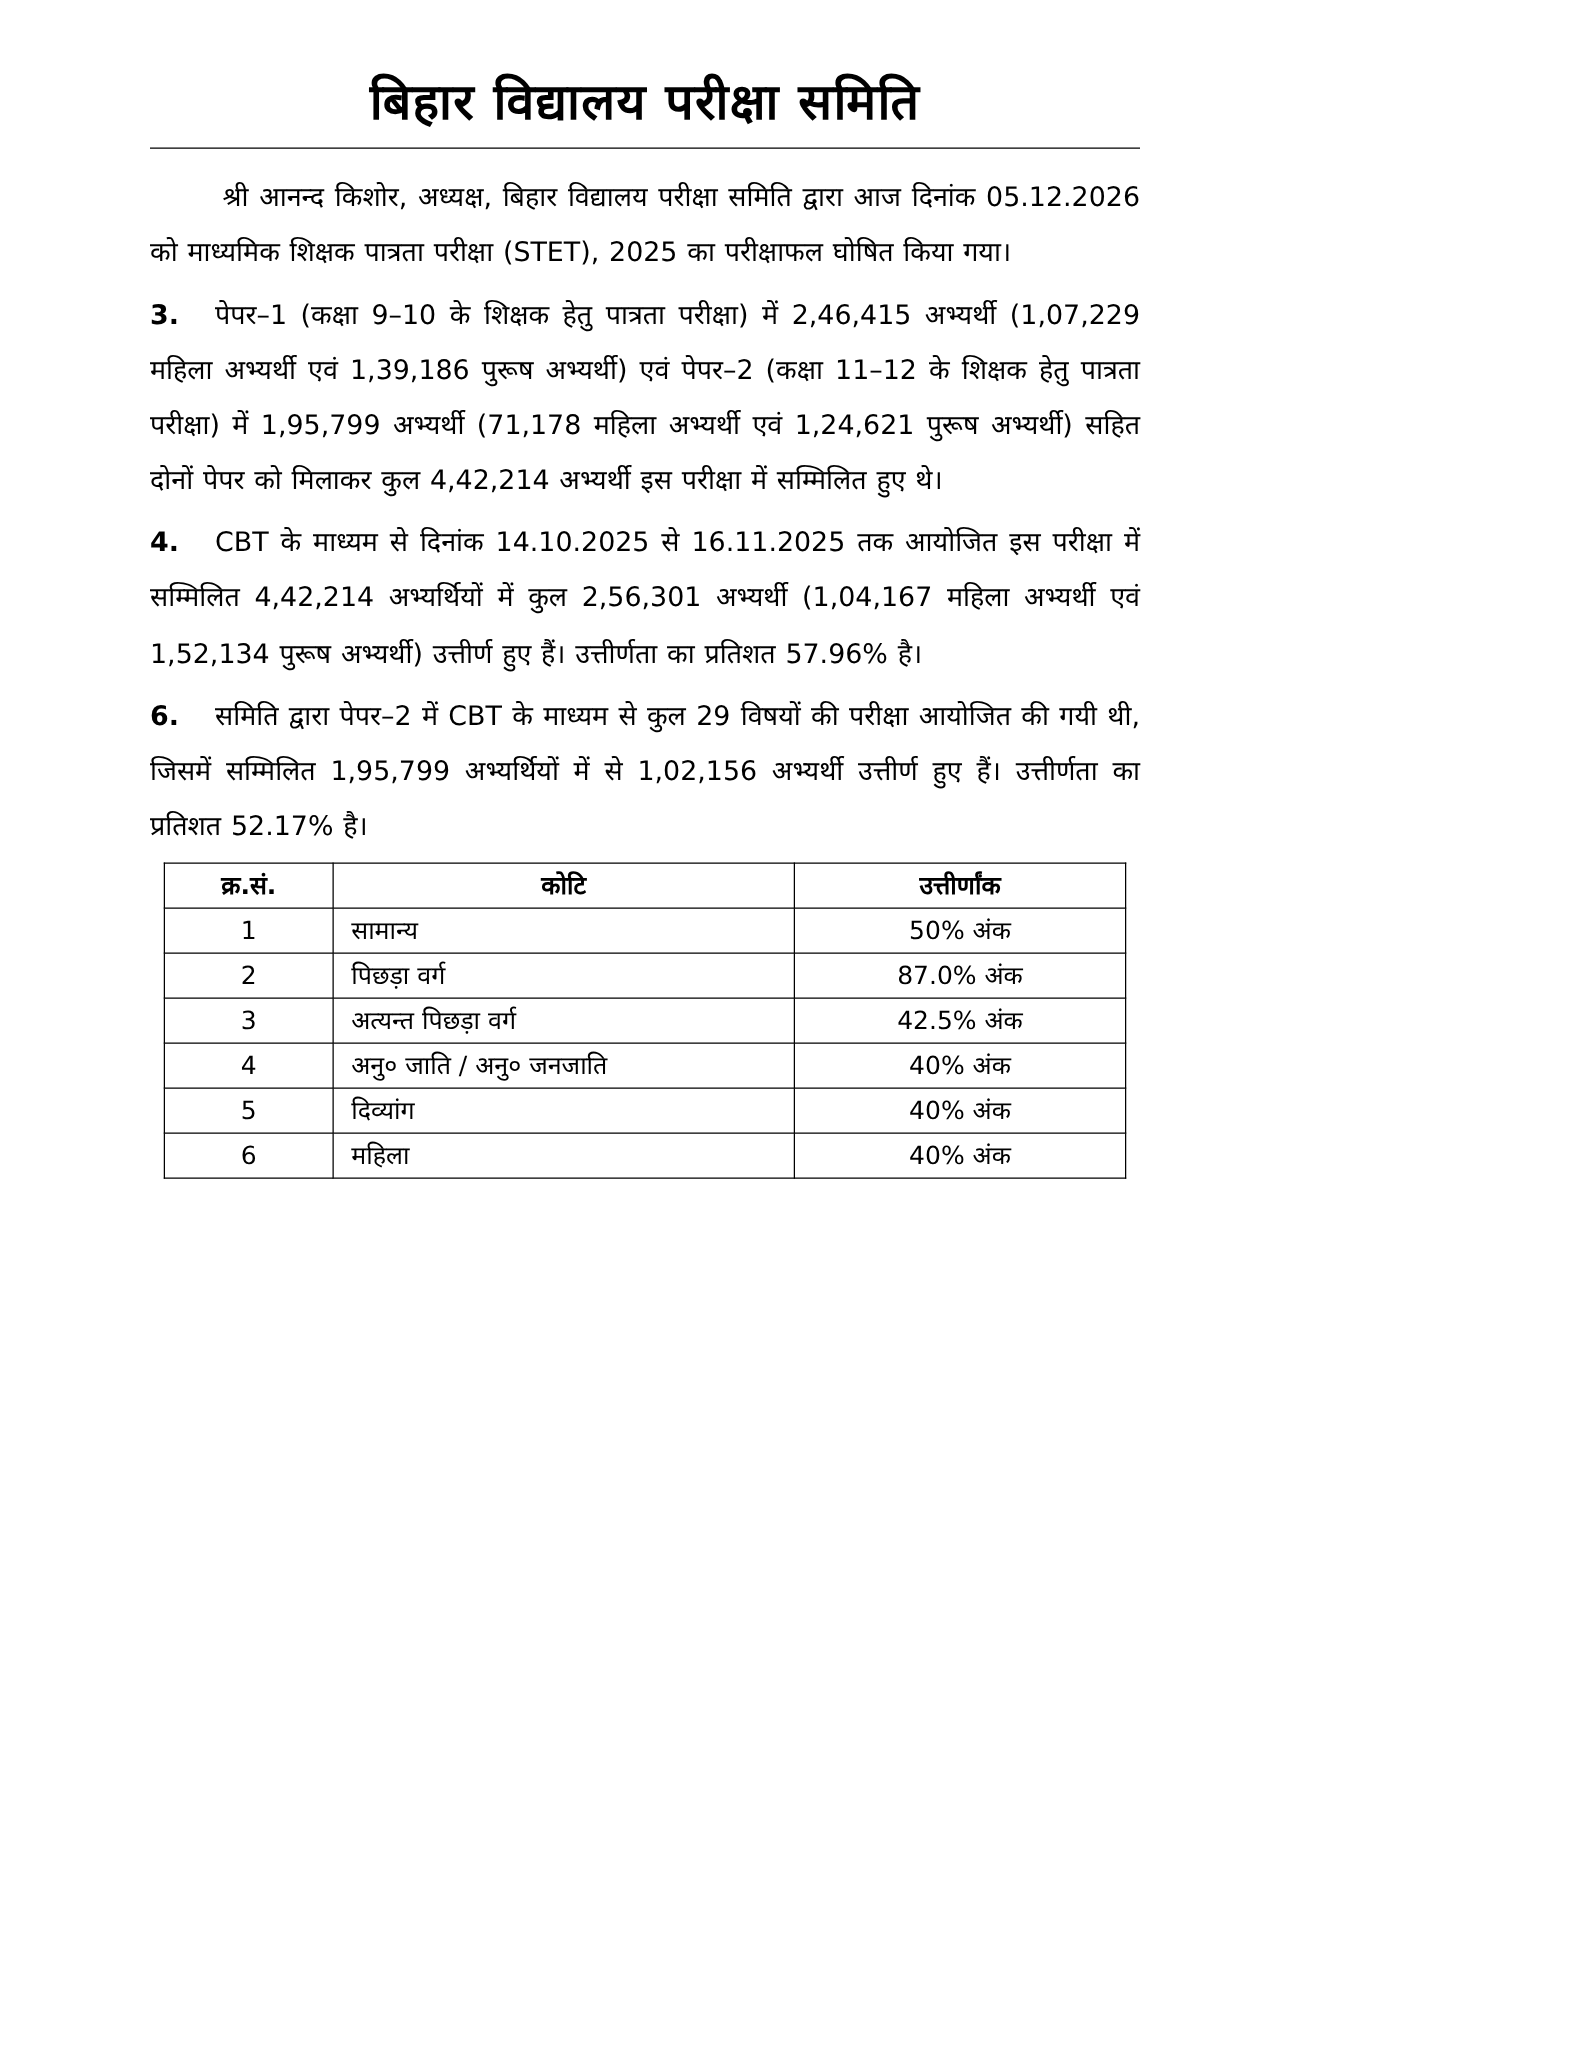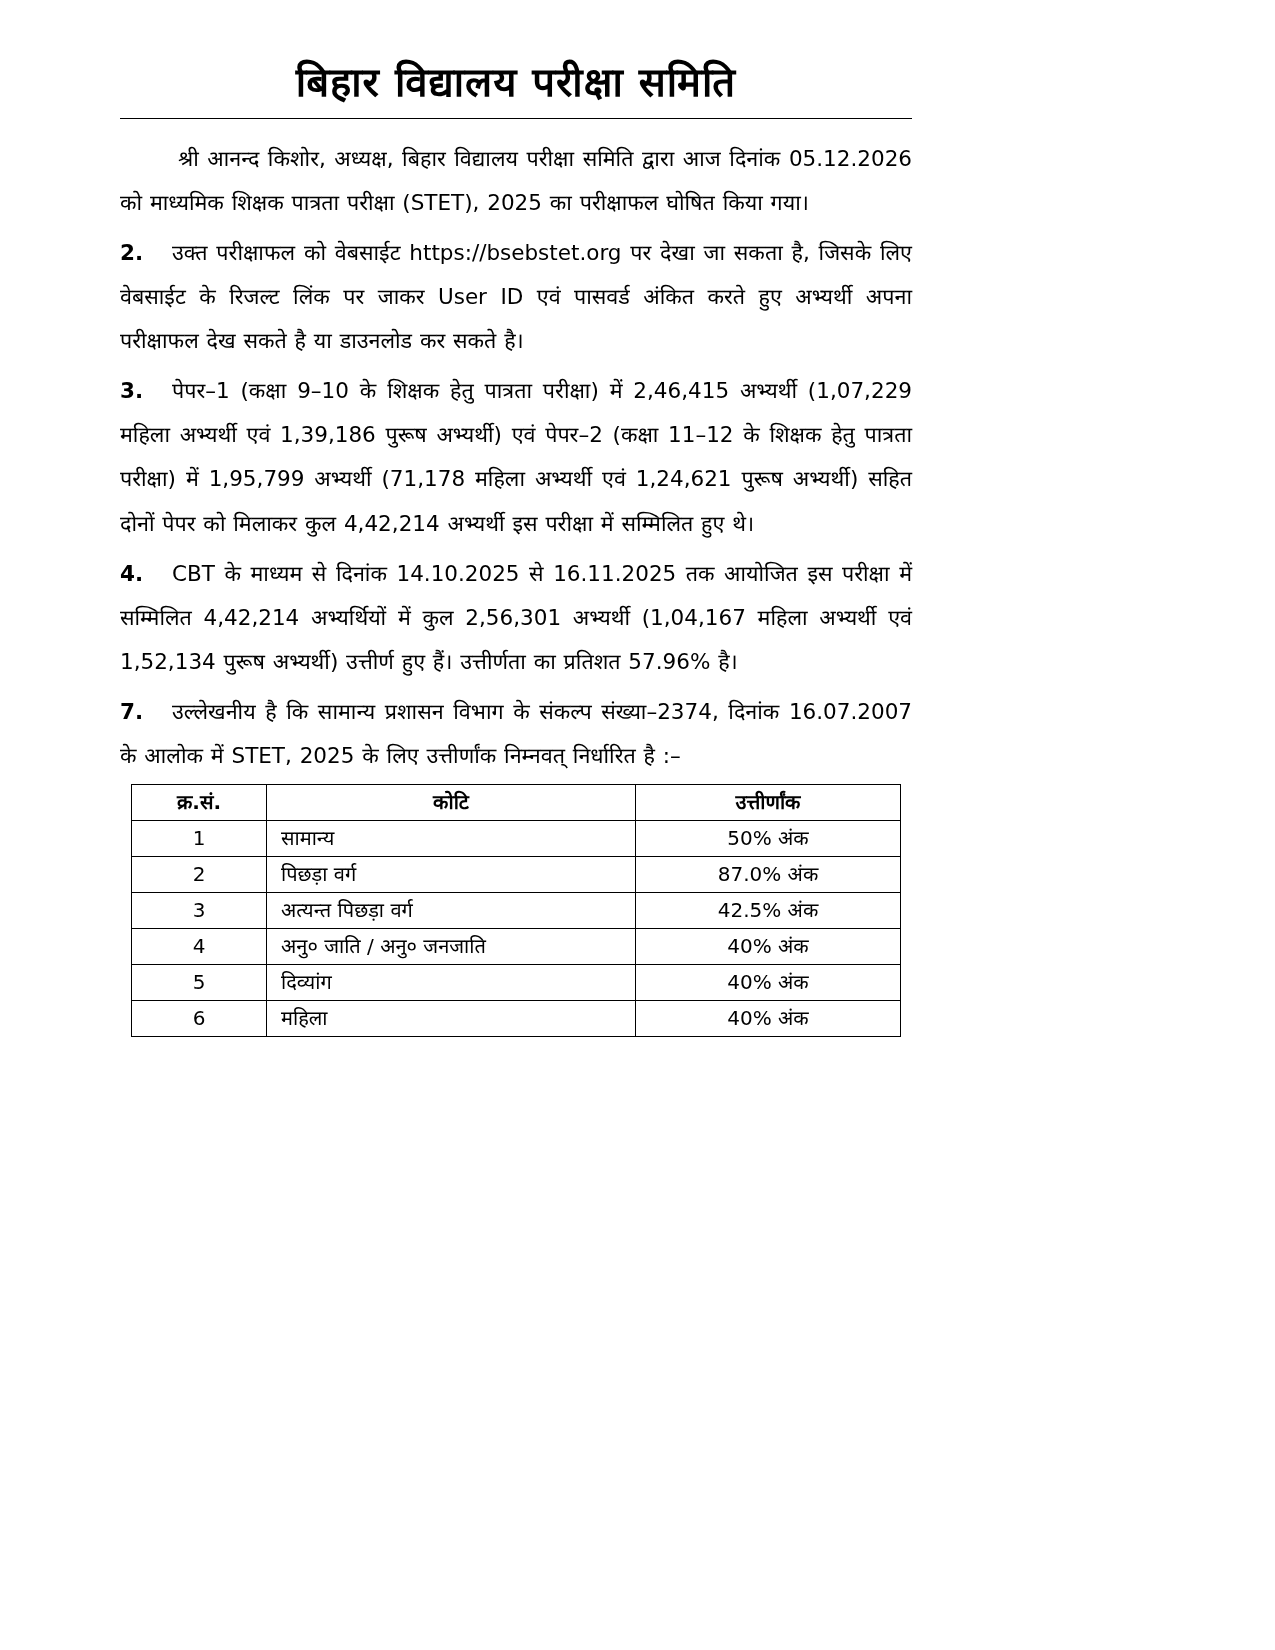--- a/index.html
+++ b/index.html
@@ -100,37 +100,34 @@
 
 <div class="page">
 
   <h1 class="doc-title">बिहार विद्यालय परीक्षा समिति</h1>
   <hr class="title-rule">
 
   <p class="para first">
     <span>श्री आनन्द किशोर, अध्यक्ष, बिहार विद्यालय परीक्षा समिति द्वारा आज दिनांक 05.12.2026 को माध्यमिक शिक्षक पात्रता परीक्षा (STET), 2025 का परीक्षाफल घोषित किया गया।</span>
   </p>
 
-  <p class="para">
-    <span class="num">2.</span><span>उक्त परीक्षाफल को वेबसाईट https://bsebstet.org पर देखा जा सकता है, जिसके लिए वेबसाईट के रिजल्ट लिंक पर जाकर User ID एवं पासवर्ड अंकित करते हुए अभ्यर्थी अपना परीक्षाफल देख सकते है या डाउनलोड कर सकते है।</span>
-  </p>
 
   <p class="para">
     <span class="num">3.</span><span>पेपर–1 (कक्षा 9–10 के शिक्षक हेतु पात्रता परीक्षा) में 2,46,415 अभ्यर्थी (1,07,229 महिला अभ्यर्थी एवं 1,39,186 पुरूष अभ्यर्थी) एवं पेपर–2 (कक्षा 11–12 के शिक्षक हेतु पात्रता परीक्षा) में 1,95,799 अभ्यर्थी (71,178 महिला अभ्यर्थी एवं 1,24,621 पुरूष अभ्यर्थी) सहित दोनों पेपर को मिलाकर कुल 4,42,214 अभ्यर्थी इस परीक्षा में सम्मिलित हुए थे।</span>
   </p>
 
   <p class="para">
     <span class="num">4.</span><span>CBT के माध्यम से दिनांक 14.10.2025 से 16.11.2025 तक आयोजित इस परीक्षा में सम्मिलित 4,42,214 अभ्यर्थियों में कुल 2,56,301 अभ्यर्थी (1,04,167 महिला अभ्यर्थी एवं 1,52,134 पुरूष अभ्यर्थी) उत्तीर्ण हुए हैं। उत्तीर्णता का प्रतिशत 57.96% है।</span>
   </p>
 
 
+  <p class="para">
+    <span class="num">6.</span><span>समिति द्वारा पेपर–2 में CBT के माध्यम से कुल 29 विषयों की परीक्षा आयोजित की गयी थी, जिसमें सम्मिलित 1,95,799 अभ्यर्थियों में से 1,02,156 अभ्यर्थी उत्तीर्ण हुए हैं। उत्तीर्णता का प्रतिशत 52.17% है।</span>
+  </p>
 
-  <p class="para">
-    <span class="num">7.</span><span>उल्लेखनीय है कि सामान्य प्रशासन विभाग के संकल्प संख्या–2374, दिनांक 16.07.2007 के आलोक में STET, 2025 के लिए उत्तीर्णांक निम्नवत् निर्धारित है :–</span>
-  </p>
 
   <div class="tbl-wrap">
     <table class="grades">
       <thead>
         <tr>
           <th>क्र.सं.</th>
           <th>कोटि</th>
           <th>उत्तीर्णांक</th>
         </tr>
       </thead>

